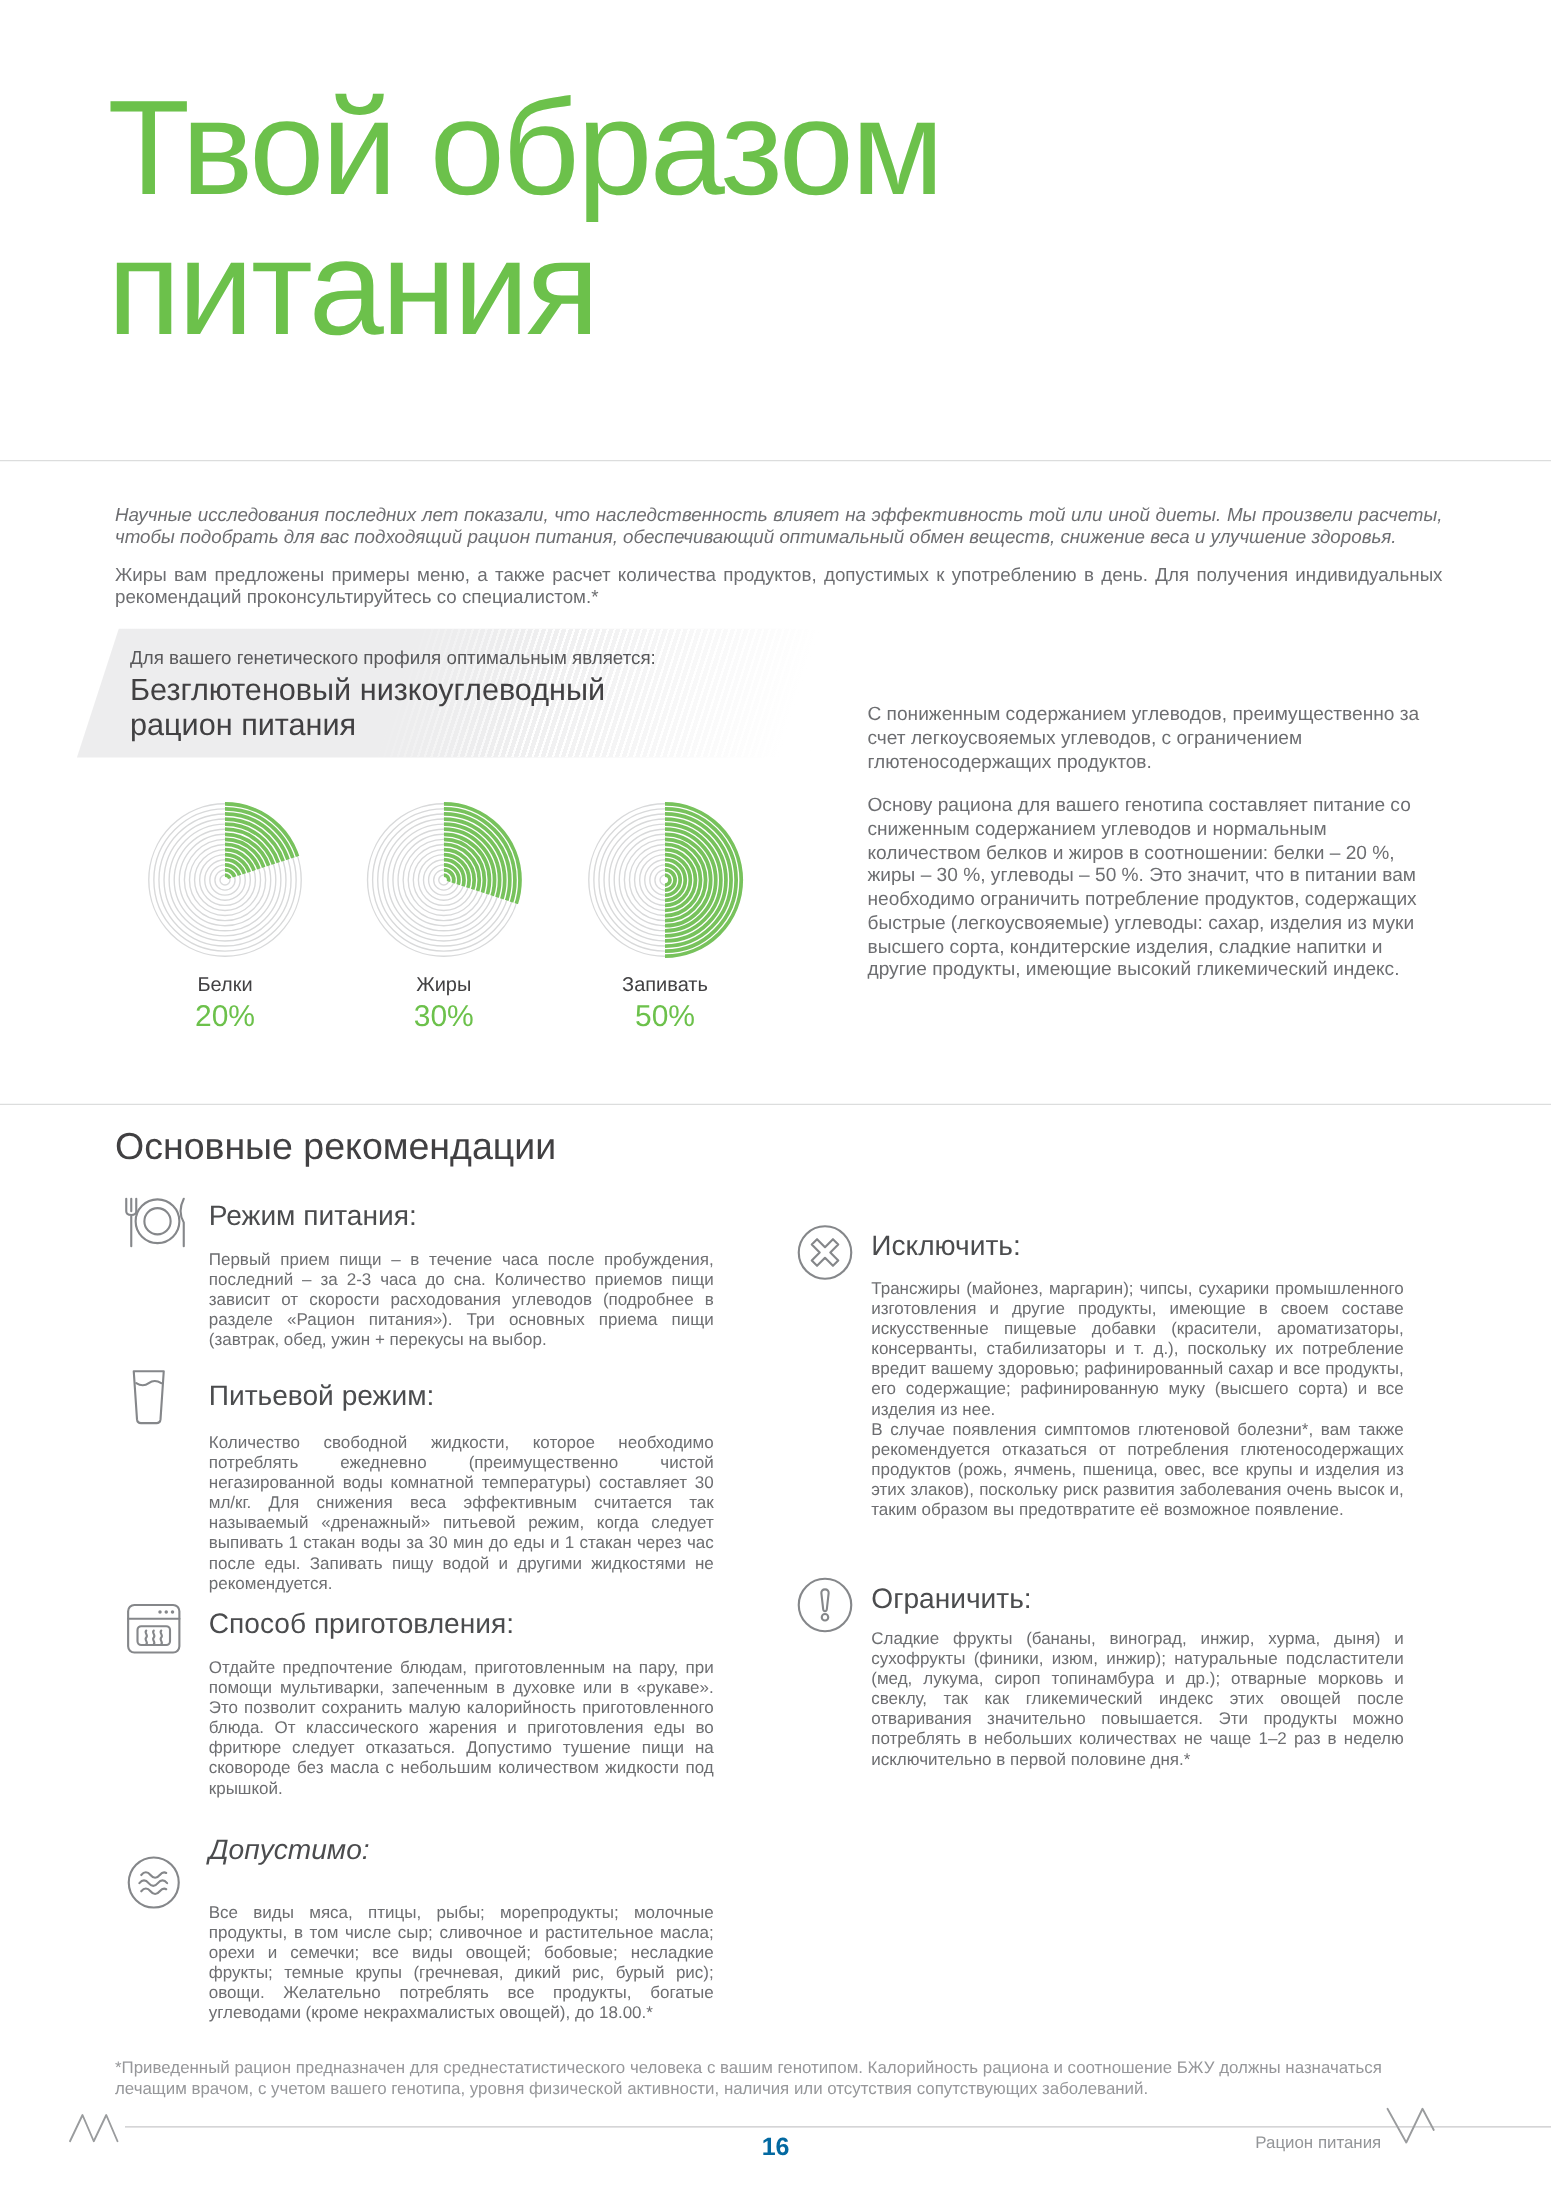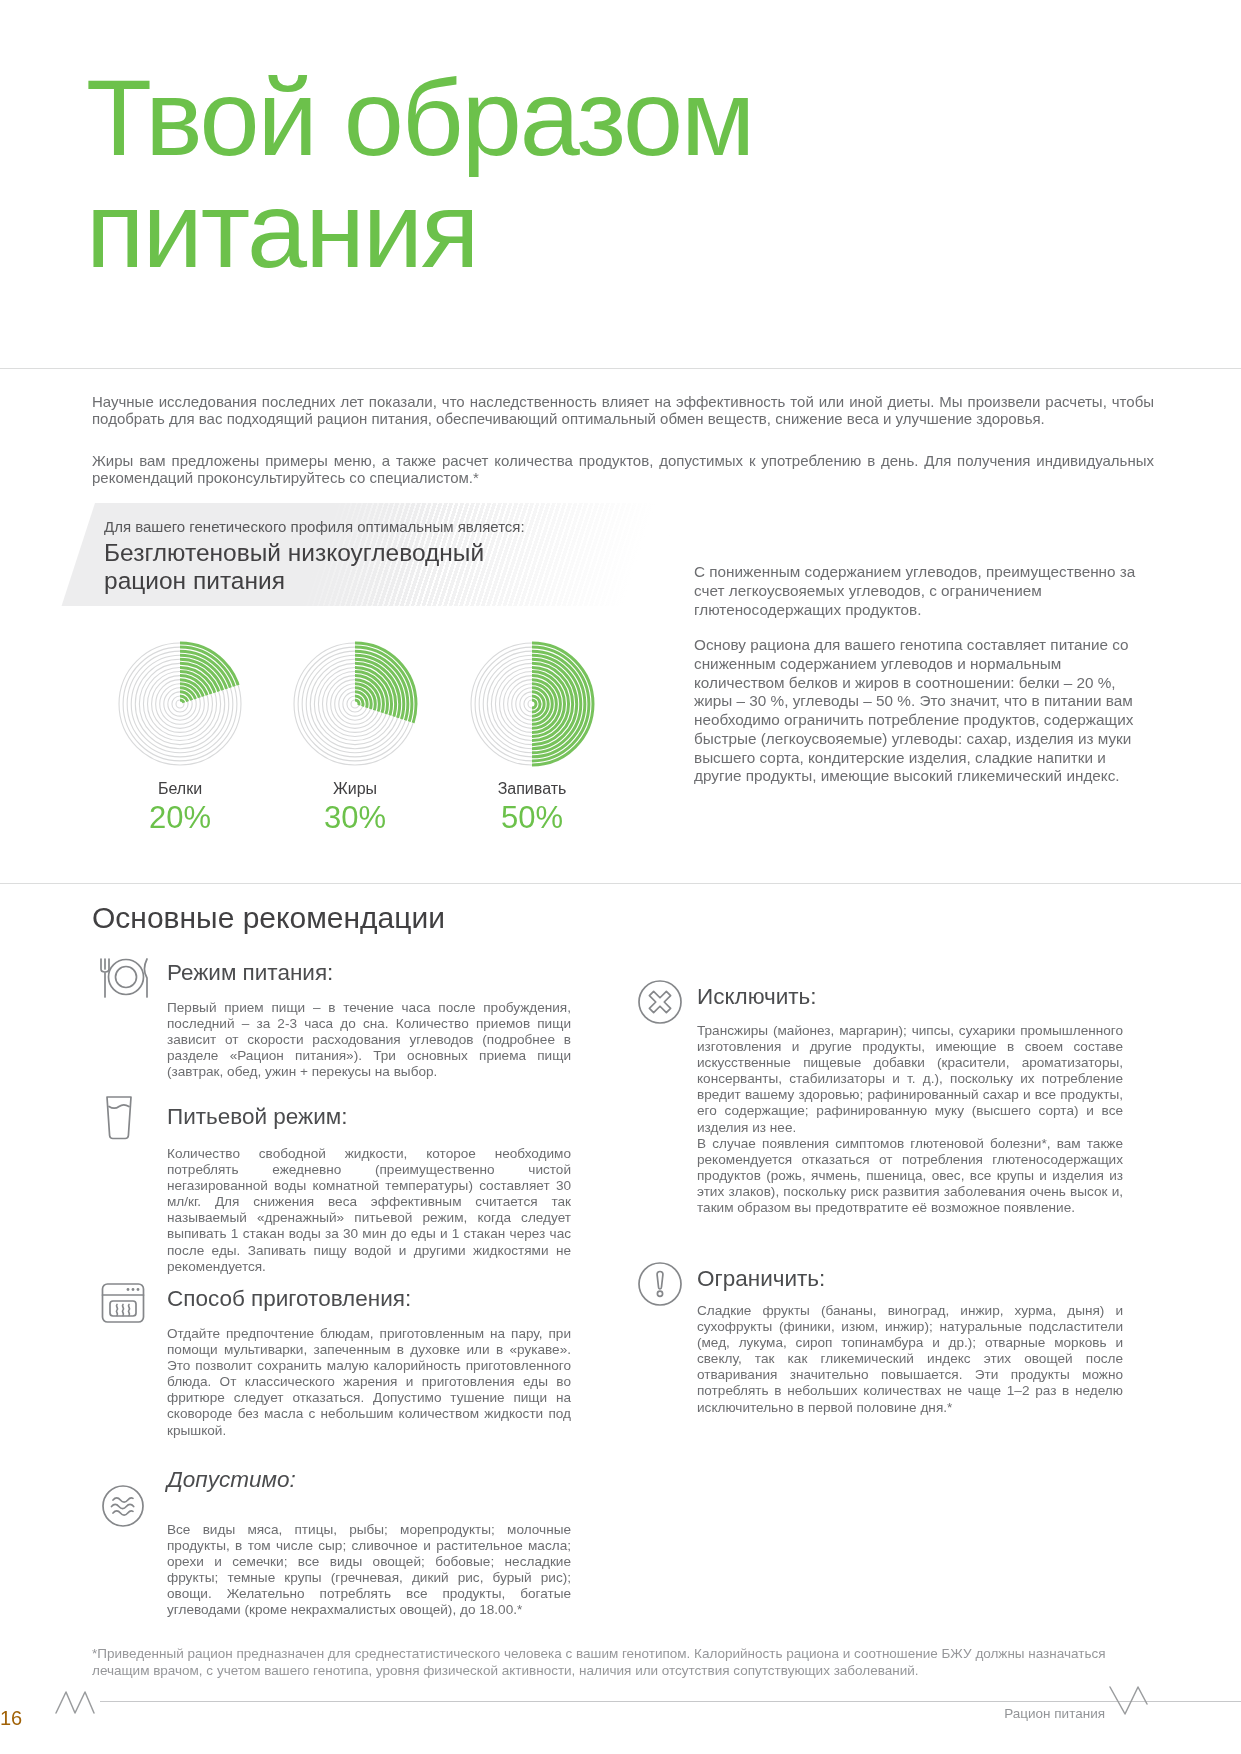--- a/index.html
+++ b/index.html
@@ -19,21 +19,21 @@
     position:absolute;left:86px;top:62px;
     font-size:108px;line-height:112px;letter-spacing:-2px;
     font-weight:400;color:var(--green);
   }
   
   .hr{position:absolute;left:0;right:0;height:1px;background:var(--line);}
   .hr-top{top:368px;}
   .hr-mid{top:883px;}
   
   .intro-p{position:absolute;left:92px;width:1062px;font-size:15px;line-height:17.4px;text-align:justify;}
-  .intro-p1{top:378px;}
+  .intro-p1{top:389px;font-style:italic;}
   .intro-p2{top:437px;}
   
   .pbox{
     position:absolute;left:95px;top:503px;width:585px;height:103px;
     transform:skewX(-18deg);transform-origin:0 0;overflow:hidden;
     background:linear-gradient(90deg,#ededee 0%,#ededee 55%,rgba(237,238,238,0) 96%);
   }
   .pbox .hatch{
     position:absolute;top:0;bottom:0;left:40%;right:0;
     background:repeating-linear-gradient(90deg,rgba(255,255,255,.95) 0 1.8px,rgba(255,255,255,0) 1.8px 5.4px);
@@ -48,21 +48,21 @@
   .pbox-name{font-size:24.5px;line-height:27.5px;color:var(--dark);margin-top:4px;}
   
   .desc-p{position:absolute;left:694px;width:452px;font-size:15.3px;line-height:18.7px;}
   .desc-p1{top:548px;}
   .desc-p2{top:621px;}
   
   .pie-figure{position:absolute;top:639px;width:130px;text-align:center;}
   .pie-1{left:115px;} .pie-2{left:290px;} .pie-3{left:467px;}
   .pie-svg{display:block;width:130px;height:130px;}
   .pie-name{margin-top:11px;font-size:16px;color:var(--dark);}
-  .pie-pct{margin-top:2px;font-size:31px;color:var(--green);}
+  .pie-pct{margin-top:2px;font-size:24px;color:var(--green);}
   
   .rec-heading{position:absolute;left:92px;top:901px;font-size:30px;color:var(--dark);}
   .sec-title{position:absolute;font-size:22.5px;color:#4b4c4e;}
   .sec-body{position:absolute;font-size:13.6px;line-height:16.1px;text-align:justify;color:var(--body);}
   .sec-body p{margin:0;}
   .sec-icon{position:absolute;}
   .sec-icon svg{display:block;}
   .icon-stroke{fill:none;stroke:var(--icon);stroke-width:1.7;stroke-linecap:round;stroke-linejoin:round;}
   .icon-fill{fill:var(--icon);stroke:none;}
   
@@ -81,21 +81,21 @@
   
   .i-isklyuchit{left:636px;top:978px;}
   .t-isklyuchit{left:697px;top:984px;}
   .b-isklyuchit{left:697px;top:1023px;width:426px;}
   .i-ogranichit{left:636px;top:1260px;}
   .t-ogranichit{left:697px;top:1266px;}
   .b-ogranichit{left:697px;top:1303px;width:426px;}
   
   .footnote{position:absolute;left:92px;top:1631px;width:1062px;font-size:13.5px;line-height:17px;color:#96979a;}
   .footer-line{position:absolute;left:100px;right:0;top:1701px;height:1px;background:#c7c8ca;}
-  .footer-page-num{position:absolute;left:0;right:0;top:1707px;font-size:20px;color:#a16207;}
+  .footer-page-num{position:absolute;left:0;right:0;top:1707px;text-align:center;font-size:20px;color:#0369a1;font-weight:bold;}
   .footer-section-label{position:absolute;right:136px;top:1706px;font-size:13.5px;color:#939598;}
   .mark-left{position:absolute;left:54px;top:1689px;}
   .mark-right{position:absolute;left:1108px;top:1684px;}
 </style>
 </head>
 <body>
 
 <div class="page">
 
   <div class="main-title">

